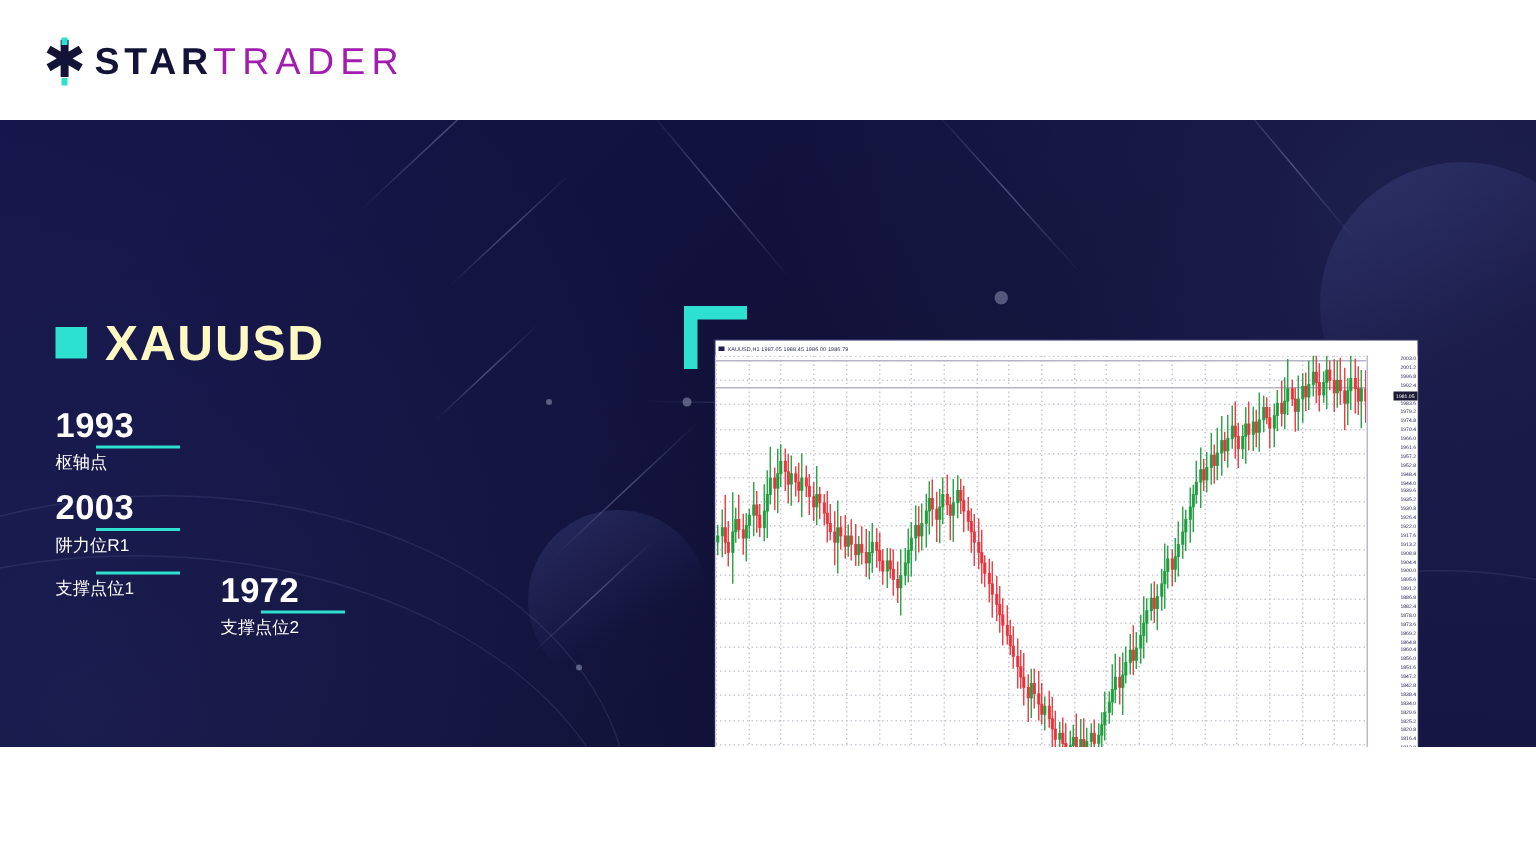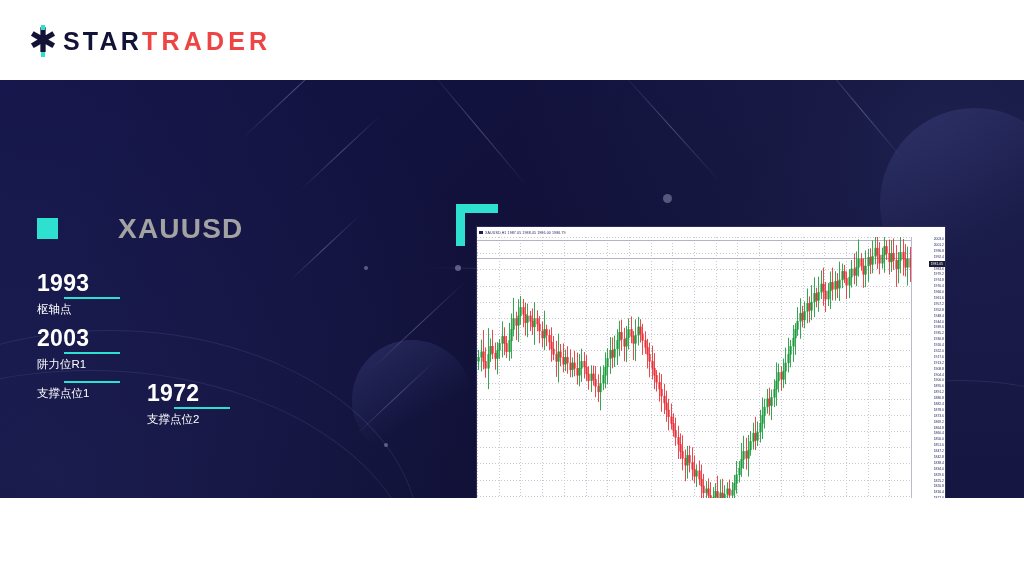--- a/index.html
+++ b/index.html
@@ -20,21 +20,21 @@
   #logo-mark .ast {
     position:absolute; left:0; top:0; width:30px; height:30px;
     color:#131337; font-size:34px; line-height:28px; font-weight:bold;
     text-align:center;
   }
   #logo-mark .pip { position:absolute; width:4px; height:5px; background:#2ee0cf; }
   #logo-mark .pip.t { left:13px; top:-1px; }
   #logo-mark .pip.b { left:13px; top:26px; }
   #logo-text { font-size:25px; font-weight:bold; letter-spacing:3.2px; white-space:nowrap; }
   #logo-text .star { color:#131337; }
-  #logo-text .trader { color:#ef4444; font-weight:bold; letter-spacing:4.2px; }
+  #logo-text .trader { color:#a21caf; font-weight:normal; letter-spacing:4.2px; }
 
   
   #stage {
     position:absolute; left:0; top:80px; width:1024px; height:418px;
     background:#131342; overflow:hidden;
   }
   #stage .grad {
     position:absolute; inset:0;
     background:
       radial-gradient(circle at 92% 14%, rgba(70,80,150,.22) 0%, rgba(19,19,66,0) 42%),
@@ -60,23 +60,22 @@
   .bracket { position:absolute; }
   .bracket i { position:absolute; background:#2ee0cf; display:block; }
   #bracket-tl { left:456px; top:124px; width:42px; height:42px; }
   #bracket-tl .h { left:0; top:0; width:42px; height:9px; }
   #bracket-tl .v { left:0; top:0; width:9px; height:42px; }
 
   
   #symbol-row { position:absolute; left:37px; top:132px; display:flex; align-items:center; }
   #symbol-bullet { width:21px; height:21px; background:#2ee0cf; margin-right:12px; }
   #symbol-name {
-    color:#a3a3a3; font-size:28px; font-weight:bold; letter-spacing:1.2px;
+    color:#fef9c3; font-size:33px; font-weight:bold; letter-spacing:1.2px;
     line-height:33px;
-    margin-left:48px;
   }
 
   #levels { position:absolute; left:37px; top:190px; width:250px; }
   .lv-row { display:flex; }
   .lv {
     width:110px; text-align:left; padding-bottom:9px;
   }
   .lv-val {
     color:#ffffff; font-size:23px; font-weight:bold; line-height:26px; letter-spacing:.3px;
   }

